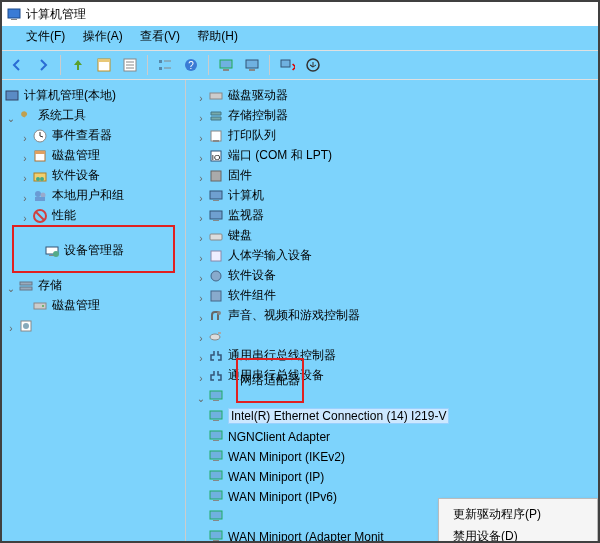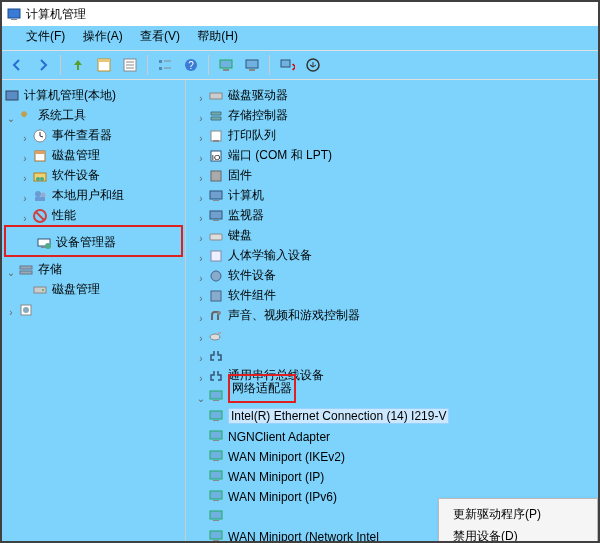--- a/index.html
+++ b/index.html
@@ -13,21 +13,21 @@
   .toolbar .sep { width:1px; height:20px; background:#ccc; margin:0 2px; }
   .body { display:flex; height:calc(100% - 24px - 24px - 28px); }
   .left { width:183px; border-right:1px solid #ccc; overflow:hidden; }
   .right { flex:1; overflow:hidden; position:relative; }
   .tree { padding:4px 2px; }
   .node { display:flex; align-items:flex-end; height:20px; white-space:nowrap; }
   .tw { width:14px; text-align:center; color:#666; font-size:10px; }
   .ic { width:16px; height:16px; margin-right:4px; display:inline-flex; align-items:center; justify-content:center; }
   .indent1 { padding-left:14px; }
   .indent2 { padding-left:28px; }
-  .highlight-red { border:2px solid #e02020; padding:4px 2px; margin:1px 0; }
+  .highlight-red { border:2px solid #e02020; padding:12px 2px; margin:1px 8px; }
   .right .node { padding-left:6px; }
   .selected { background:#cce8ff; border:1px solid #99d1ff; padding:0 2px; }
   .ctxmenu { position:absolute; right:0; top:418px; width:158px; background:#f5f5f5; border:1px solid #bbb; box-shadow:2px 2px 4px rgba(0,0,0,.2); padding:4px 0; }
   .ctxmenu .mi { height:22px; line-height:22px; padding:0 14px; white-space:nowrap; }
   
   .arrow { position:absolute; left:394px; top:434px; pointer-events:none; }
   
   svg { display:block; }
 </style>
 </head>
@@ -368,20 +368,21 @@
               </svg>
             </span>
           </div>
           <div class="node indent1">
             <span class="tw">›</span>
             <span class="ic">
               <svg width="16" height="16">
                 <path d="M6 3v4h-3v5h3 M10 3v4h3v5h-3" fill="none" stroke="#357" stroke-width="1.5"></path>
               </svg>
             </span>
+            <span>通用串行总线控制器</span>
           </div>
           <div class="node indent1">
             <span class="tw">›</span>
             <span class="ic">
               <svg width="16" height="16">
                 <path d="M6 3v4h-3v5h3 M10 3v4h3v5h-3" fill="none" stroke="#357" stroke-width="1.5"></path>
               </svg>
             </span>
             <span>通用串行总线设备</span>
           </div>
@@ -455,21 +456,21 @@
             </span>
           </div>
           <div class="node indent2">
             <span class="tw"></span>
             <span class="ic">
               <svg width="16" height="16">
                 <rect x="2" y="3" width="12" height="8" fill="#6fb1e0" stroke="#2a6"></rect>
                 <rect x="5" y="12" width="6" height="1" fill="#888"></rect>
               </svg>
             </span>
-            <span>WAN Miniport (Network Intel</span>
+            <span>WAN Miniport (Adapter Monit</span>
           </div>
         </div>
 
       <div class="arrow">
         <svg width="56" height="28">
             <defs>
               <marker id="ah" markerWidth="8" markerHeight="8" refX="6" refY="3" orient="auto">
                 <path d="M0 0 L6 3 L0 6 Z" fill="#e02020"></path>
               </marker>
             </defs>

